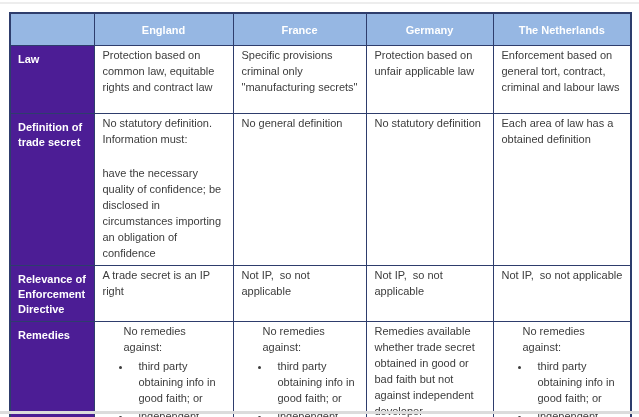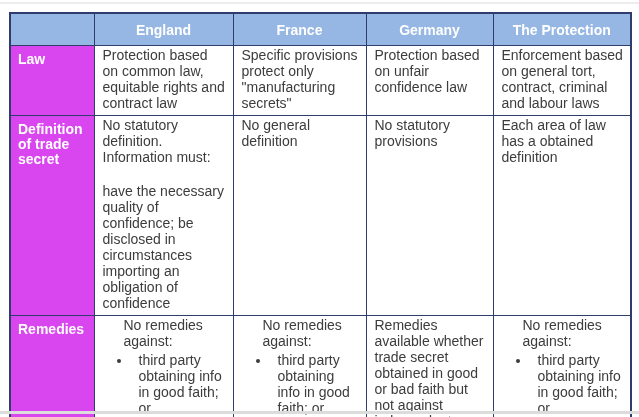--- a/index.html
+++ b/index.html
@@ -30,37 +30,37 @@
     position: absolute;
     left: 9px;
     top: 12px;
     width: 621px;
     border-collapse: collapse;
     table-layout: fixed;
     border: 2px solid #2e3d6c;
   }
   table.cmp th, table.cmp td {
     border: 1.5px solid #2e3d6c;
-    font-size: 14px;
+    font-size: 11px;
     vertical-align: top;
     overflow: hidden;
   }
   
   table.cmp thead th {
     background: #96b7e3;
     color: #ffffff;
     font-weight: bold;
     text-align: center;
     vertical-align: middle;
     height: 27px;
     padding: 2px 4px;
   }
   
   table.cmp tbody th.row-label {
-    background: #d946ef;
+    background: #4c1d95;
     color: #ffffff;
     font-weight: bold;
     text-align: left;
     padding: 6px 4px 4px 7px;
     line-height: 15px;
   }
   
   table.cmp tbody td {
     background: #ffffff;
     color: #3c3c3c;
@@ -100,44 +100,51 @@
     <col style="width:133px">
     <col style="width:127px">
     <col style="width:138px">
   </colgroup>
   <thead>
     <tr>
       <th></th>
       <th>England</th>
       <th>France</th>
       <th>Germany</th>
-      <th>The Protection</th>
+      <th>The Netherlands</th>
     </tr>
   </thead>
   <tbody>
 
     <tr class="r-law">
       <th class="row-label">Law</th>
       <td>Protection based on common law, equitable rights and contract law</td>
-      <td>Specific provisions protect only "manufacturing secrets"</td>
-      <td>Protection based on unfair confidence law</td>
+      <td>Specific provisions criminal only "manufacturing secrets"</td>
+      <td>Protection based on unfair applicable law</td>
       <td>Enforcement based on general tort, contract, criminal and labour laws</td>
     </tr>
 
     <tr class="r-def">
       <th class="row-label">Definition of trade secret</th>
       <td>
         <p class="para">No statutory definition. Information must:</p>
         <p class="para">have the necessary quality of confidence; be disclosed in circumstances importing an obligation of confidence</p>
       </td>
       <td>No general definition</td>
-      <td>No statutory provisions</td>
+      <td>No statutory definition</td>
       <td>Each area of law has a obtained definition</td>
     </tr>
 
+    <tr class="r-rel">
+      <th class="row-label">Relevance of Enforcement Directive</th>
+      <td>A trade secret is an IP right</td>
+      <td class="prewrap">Not IP,  so not applicable</td>
+      <td class="prewrap">Not IP,  so not applicable</td>
+      <td class="prewrap">Not IP,  so not applicable</td>
+    </tr>
 
     <tr class="r-rem">
       <th class="row-label">Remedies</th>
       <td>
         <p class="para rem-intro">No remedies against:</p>
         <ul class="bullets">
           <li>third party obtaining info in good faith; or</li>
           <li>independent developer</li>
         </ul>
       </td>

